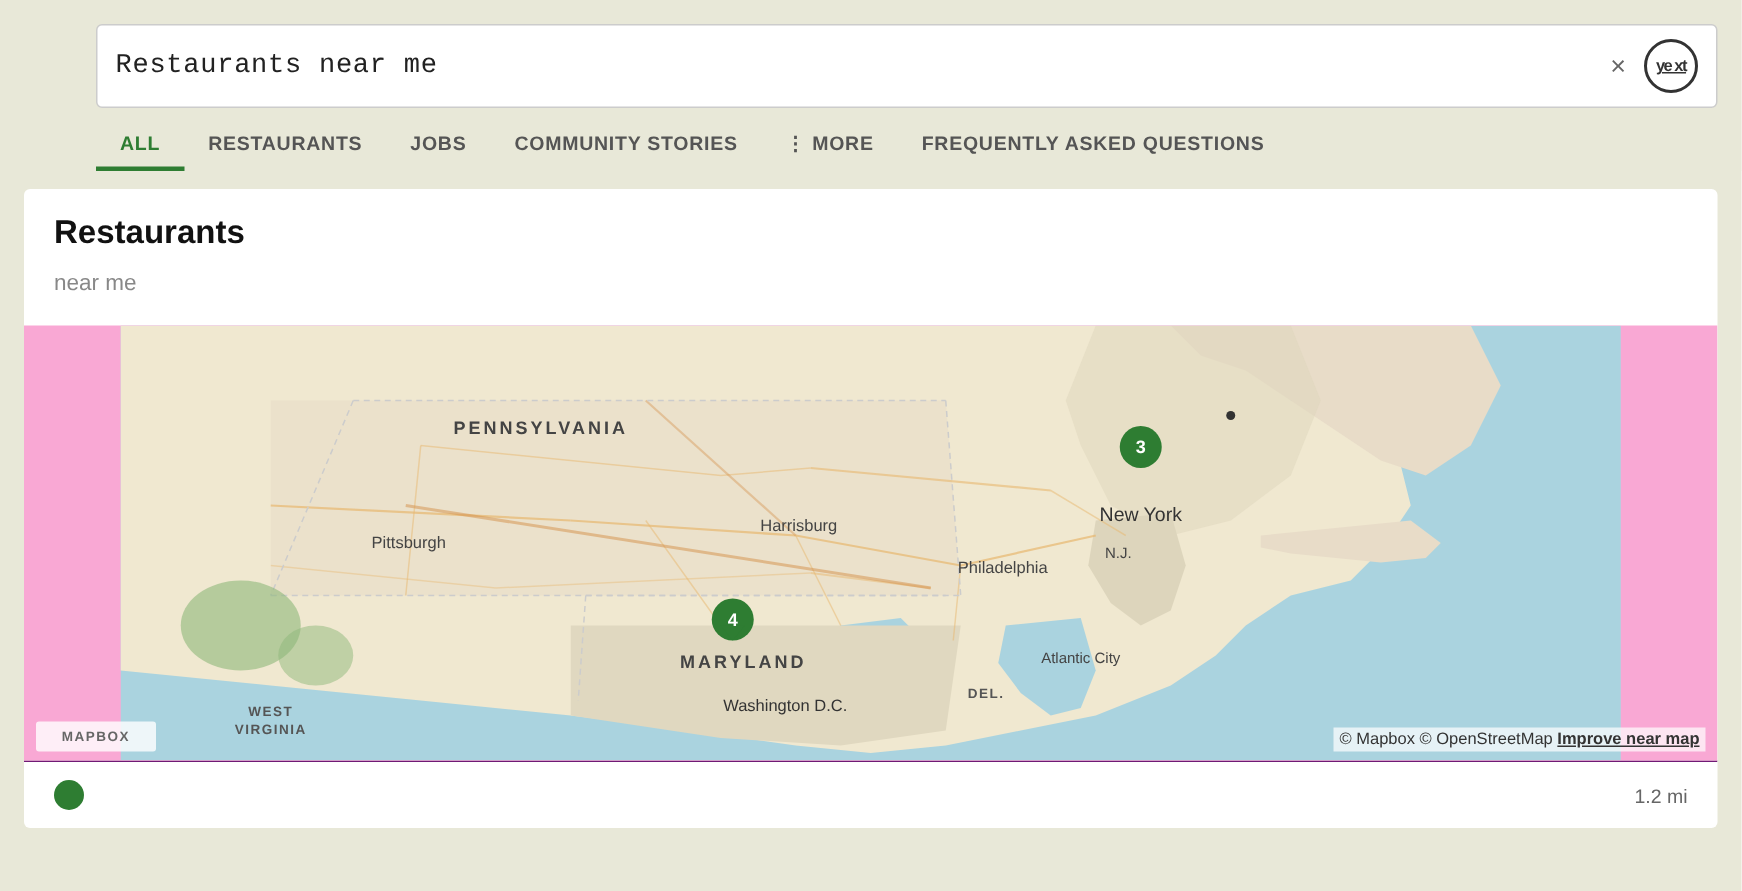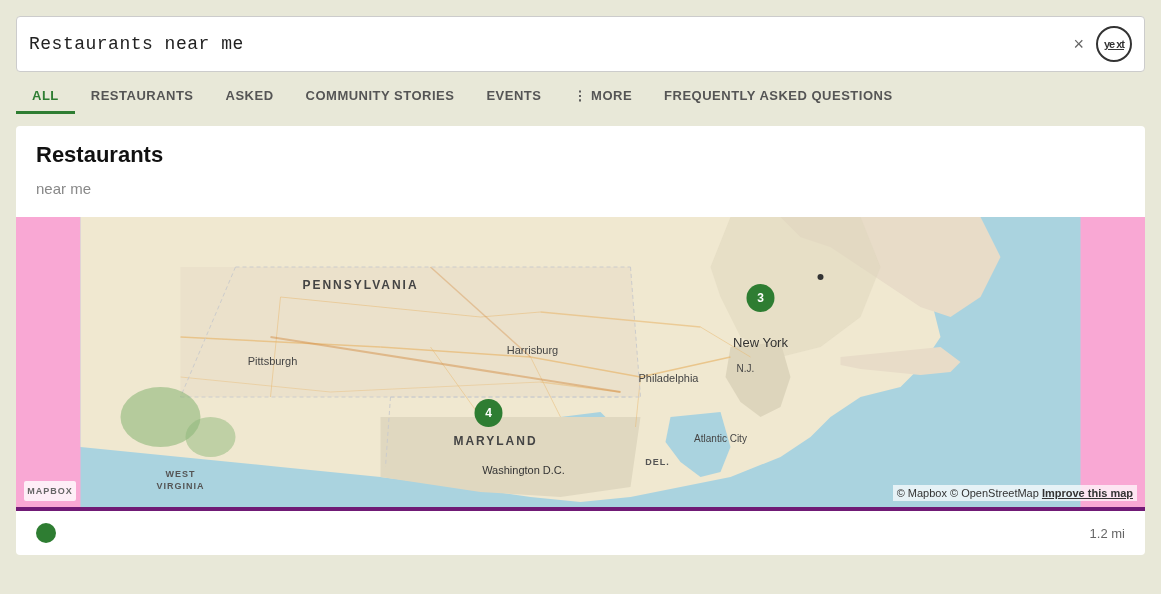--- a/index.html
+++ b/index.html
@@ -6,20 +6,21 @@
     body {
       background-color: #e8e8d8;
       font-family: Arial, Helvetica, sans-serif;
       min-height: 594px;
       width: 1161px;
     }
 
     .top-area {
       background-color: #e8e8d8;
       padding: 16px 16px 0 16px;
+      margin-left: 48px;
     }
 
     .search-bar-container {
       background: #fff;
       border: 1px solid #ccc;
       border-radius: 4px;
       display: flex;
       align-items: center;
       padding: 0 12px;
       height: 56px;
@@ -139,37 +140,37 @@
     .map-improve {
       font-weight: bold;
       text-decoration: underline;
       cursor: pointer;
     }
 
     .mapbox-logo {
       position: absolute;
       bottom: 6px;
       left: 8px;
-      width: 52px;
+      width: 80px;
       height: 20px;
       background: rgba(255,255,255,0.8);
       border-radius: 2px;
       display: flex;
       align-items: center;
       justify-content: center;
       font-size: 10px;
       color: #333;
       font-weight: bold;
     }
 
     .result-item {
       display: flex;
       align-items: center;
       padding: 12px 20px;
-      border-top: 4px solid #701a75;
+      border-top: 1px solid #701a75;
       gap: 12px;
     }
 
     .result-icon {
       width: 20px;
       height: 20px;
       background: #2e7d32;
       border-radius: 50%;
       flex-shrink: 0;
     }
@@ -191,23 +192,22 @@
 <div class="top-area">
   <div class="search-bar-container">
     <input class="search-input" type="text" value="Restaurants near me" style="">
     <button class="search-clear">×</button>
     <div class="search-avatar">ye xt</div>
   </div>
 
   <nav class="nav-tabs">
     <div class="nav-tab active">ALL</div>
     <div class="nav-tab">RESTAURANTS</div>
-    <div class="nav-tab">ASKED</div>
+    <div class="nav-tab">JOBS</div>
     <div class="nav-tab">COMMUNITY STORIES</div>
-    <div class="nav-tab">EVENTS</div>
     <div class="nav-tab">⋮ MORE</div>
     <div class="nav-tab">FREQUENTLY ASKED QUESTIONS</div>
   </nav>
 </div>
 
 <div class="main-content">
   <div class="results-card">
     <div class="results-header">
       <div class="results-title">Restaurants</div>
     </div>
@@ -296,21 +296,21 @@
         </g>
       </svg>
 
       
       <div class="mapbox-logo">
         <span style="font-size:9px; color:#666; text-transform:uppercase; letter-spacing:1px;">mapbox</span>
       </div>
       <div class="map-attribution">
         <span>© Mapbox</span>
         <span>© OpenStreetMap</span>
-        <span class="map-improve">Improve this map</span>
+        <span class="map-improve">Improve near map</span>
       </div>
     </div>
 
     <div class="result-item">
       <div class="result-icon"></div>
       <span class="result-text"></span>
       <span class="result-distance">1.2 mi</span>
     </div>
   </div>
 </div>

